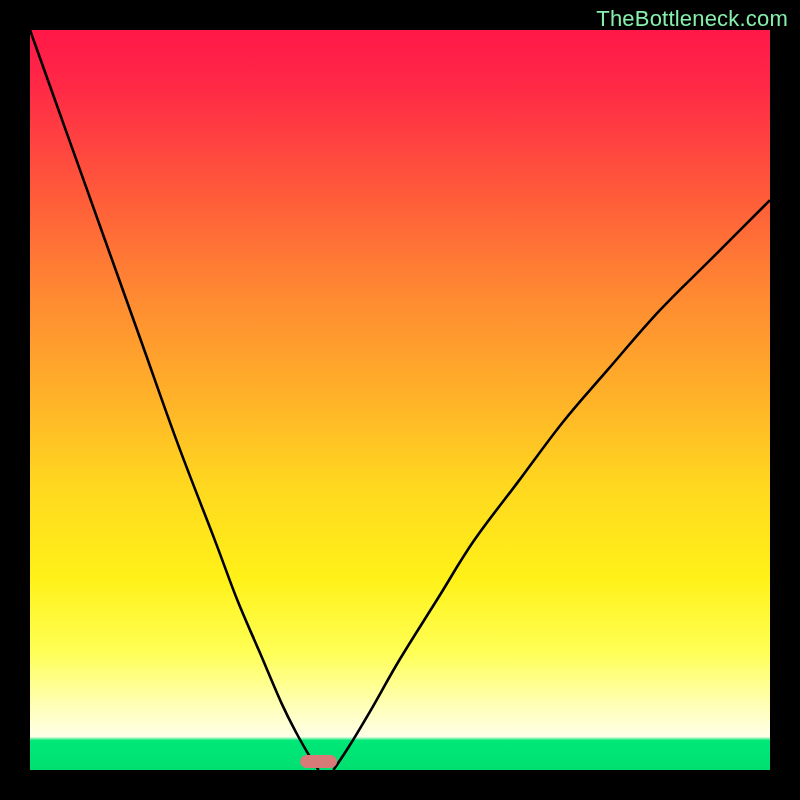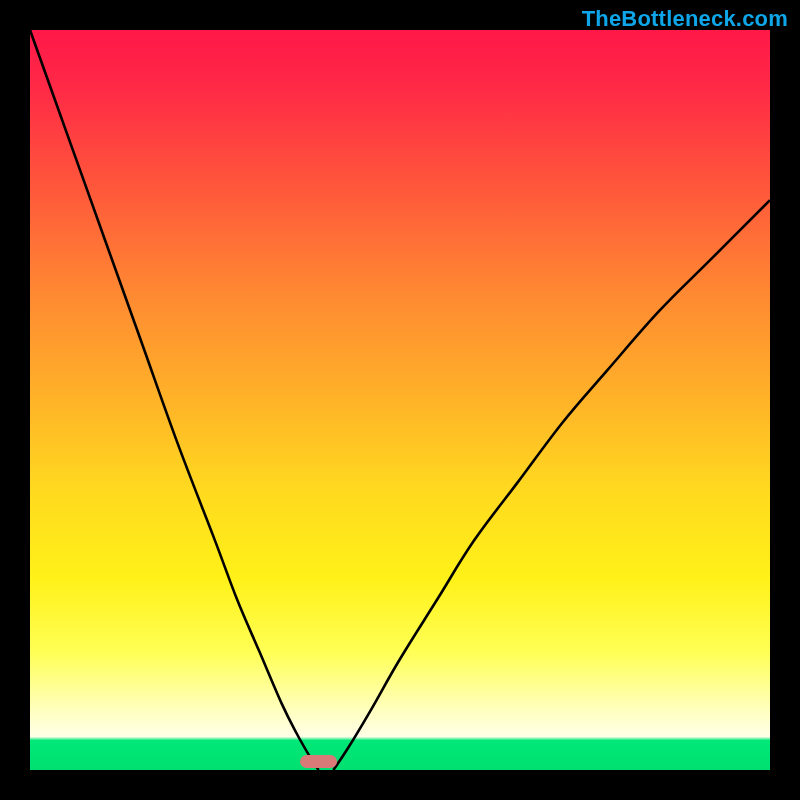--- a/index.html
+++ b/index.html
@@ -28,23 +28,23 @@
       #ffff55 84%,
       #ffffc0 92%,
       #ffffe8 95.5%,
       #00e878 96%,
       #00e070 100%);
   }
   .watermark {
     position: absolute;
     top: 6px;
     right: 12px;
-    color: #0ea5e9;
+    color: #86efac;
     font-size: 22px;
-    font-weight: 700;
+    font-weight: 400;
     letter-spacing: 0.2px;
     z-index: 5;
   }
   svg.curve {
     position: absolute;
     left: 0; top: 0;
     width: 740px; height: 740px;
     overflow: visible;
   }
   .marker {

